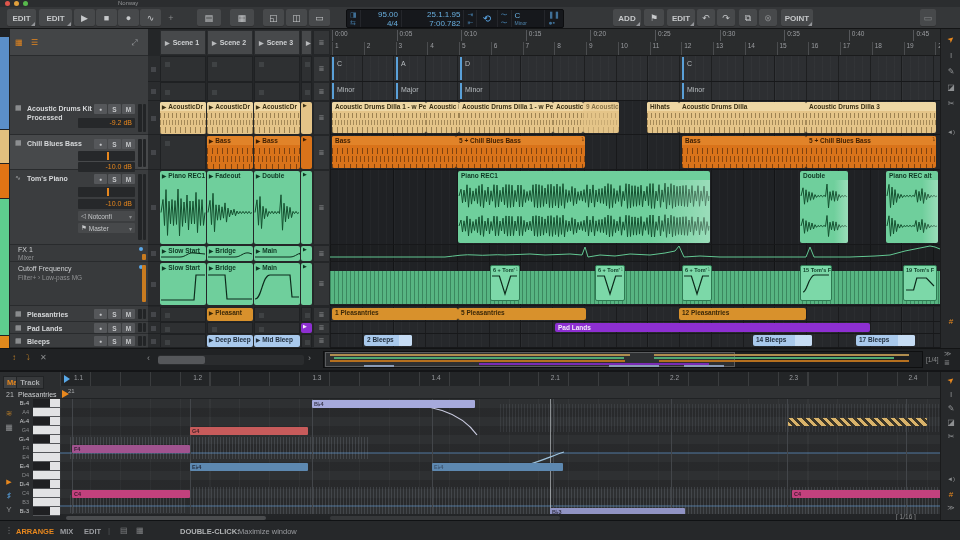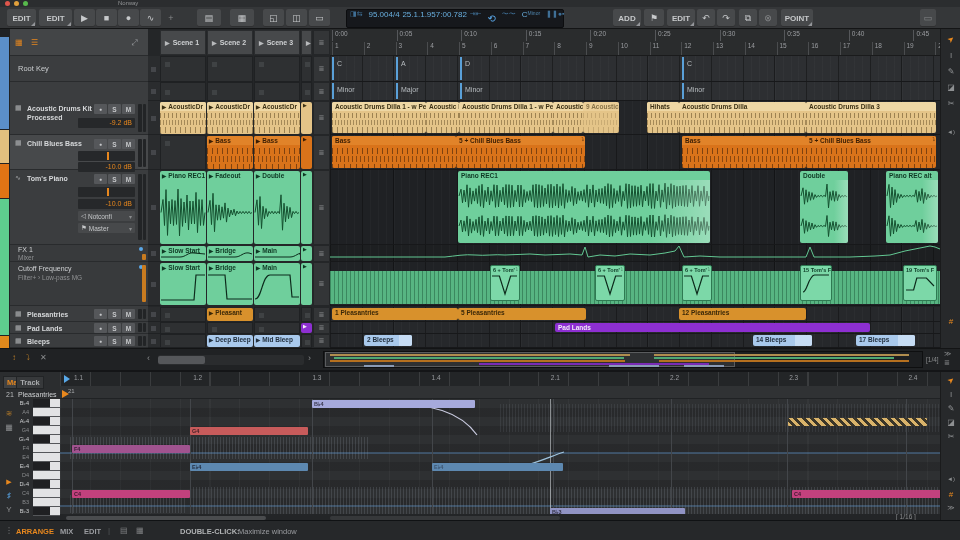--- a/index.html
+++ b/index.html
@@ -16,21 +16,21 @@
   #toolbar{position:absolute;left:0;top:7px;width:960px;height:22px;background:#353739;border-bottom:1px solid #141516;}
   .tbtn{position:absolute;top:2px;height:18px;background:#47494b;border-radius:2px;color:#c7c9cb;
         font-size:8px;font-weight:bold;display:flex;align-items:center;justify-content:center;
         box-shadow:inset 0 -1px 0 rgba(0,0,0,.35);}
   .tbtn.menu::after{content:'';position:absolute;right:1px;bottom:1px;border-left:4px solid transparent;border-bottom:4px solid #94969a;}
   .tbtn.icon{font-size:9px;font-weight:normal;}
   .tbtn.dim{color:#86888a;}
   #transport{position:absolute;left:346px;top:2px;width:218px;height:19px;background:#16181c;border:1px solid #0c0d0f;
              border-radius:2px;display:flex;align-items:stretch;color:#68aede;}
   .tp-sep{width:1px;background:#24262b;}
-  .tp-cell{display:flex;flex-direction:row;justify-content:center;padding:0 3px;}
+  .tp-cell{display:flex;flex-direction:column;justify-content:center;padding:0 3px;}
   .tp-num{font-size:8px;line-height:9px;text-align:right;}
   .tp-ico{font-size:7px;color:#3f6f96;line-height:8px;}
 
   
   #main{position:absolute;left:0;top:29px;width:960px;height:319px;background:#202224;}
   .cstrip{position:absolute;left:0;width:9px;}
   #headers{position:absolute;left:10px;top:0;width:138px;height:319px;background:#3b3d3f;}
   .hrow{position:absolute;left:0;width:138px;border-bottom:1px solid #292b2d;}
   .hlabel{position:absolute;left:8px;font-size:7.5px;color:#c9ccce;}
   .trk-icon{position:absolute;left:5px;font-size:7px;color:#a8aaac;}
@@ -251,23 +251,20 @@
     <div class="cstrip" style="top:307px;height:14px;background:#e0891c"></div>
     <div class="cstrip" style="top:322px;height:11px;background:#8d2fd1"></div>
     <div class="cstrip" style="top:334px;height:13px;background:#aecdf0"></div>
 
     <div id="headers">
       <div class="hrow" style="top:0;height:27px;background:#434547">
         <span style="position:absolute;left:5px;top:9px;font-size:8px;color:#e8881e">▦</span>
         <span style="position:absolute;left:21px;top:9px;font-size:8px;color:#e8881e">☰</span>
         <span style="position:absolute;right:10px;top:9px;font-size:8px;color:#9a9ca0">⤢</span>
       </div>
-      <div class="hrow" style="top:27px;height:26px">
-        <span class="hlabel" style="top:8px">Root Key</span>
-      </div>
 
       <div class="hrow" style="top:72px;height:34px">
         <span class="trk-icon" style="top:3px">▦</span>
         <div class="trk-name" style="top:3px;width:74px">
           <div>Acoustic Drums Kit 2</div>
             <div>Processed</div>
         </div>
         <div class="rsm" style="top:3px">
           <b style="font-size:5px">●</b>
           <b>S</b>

